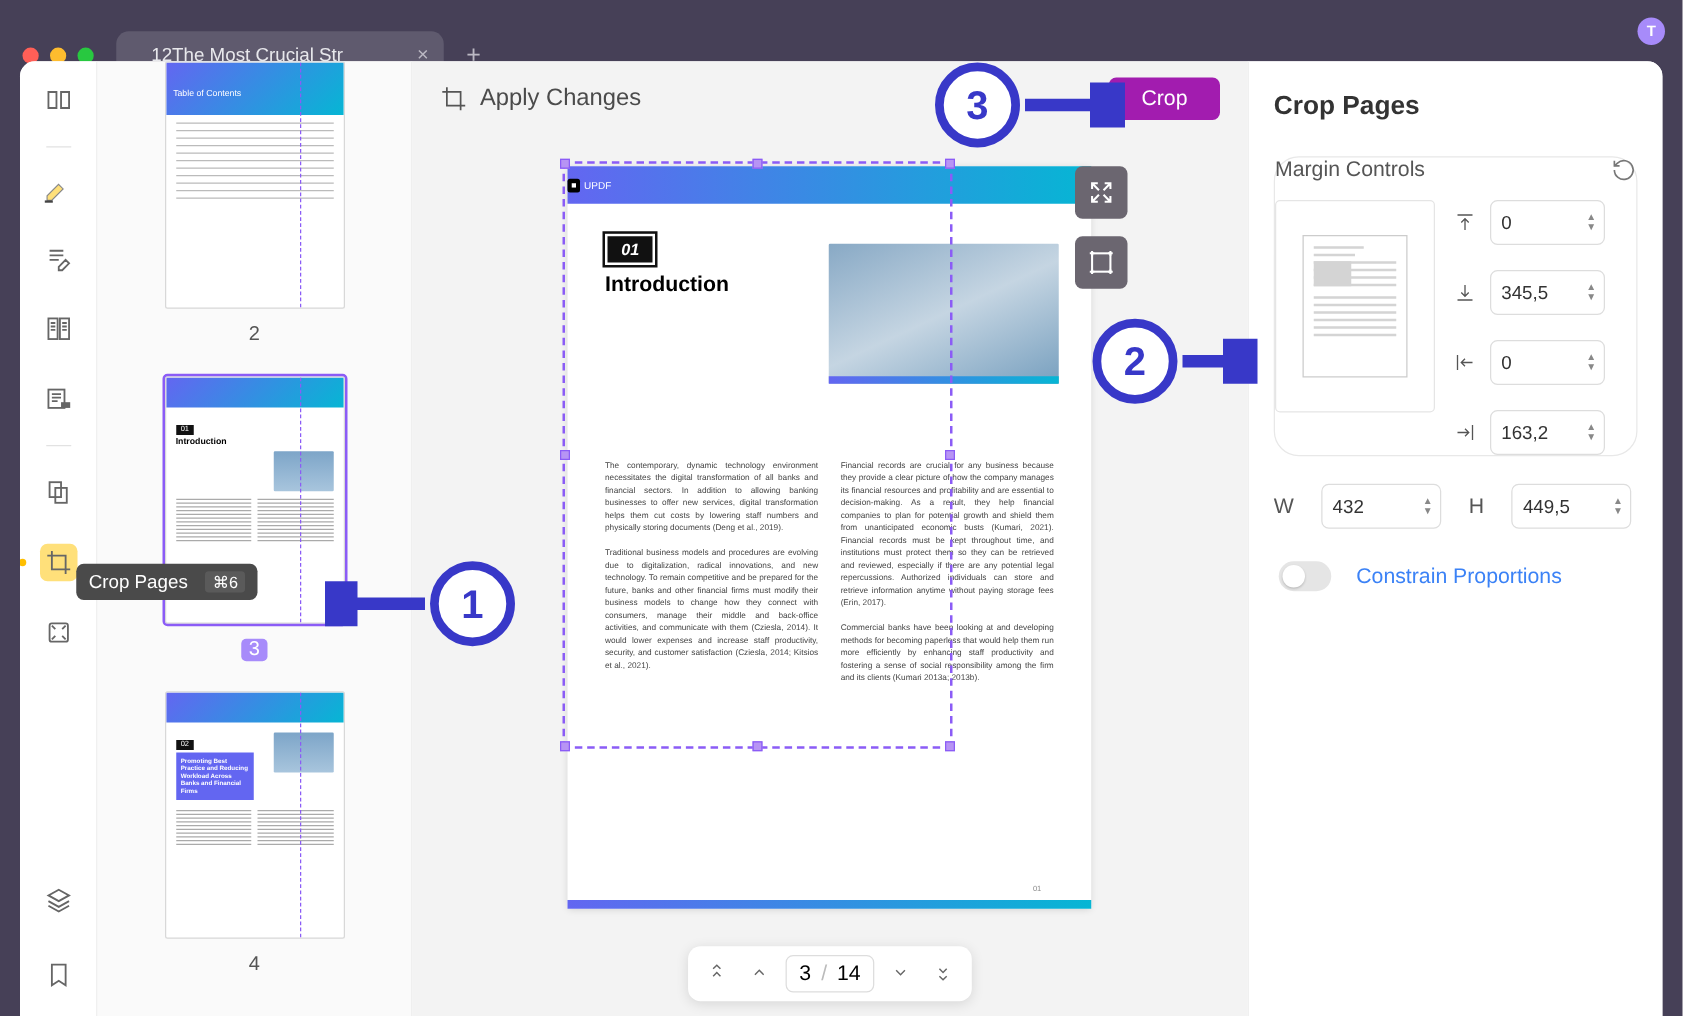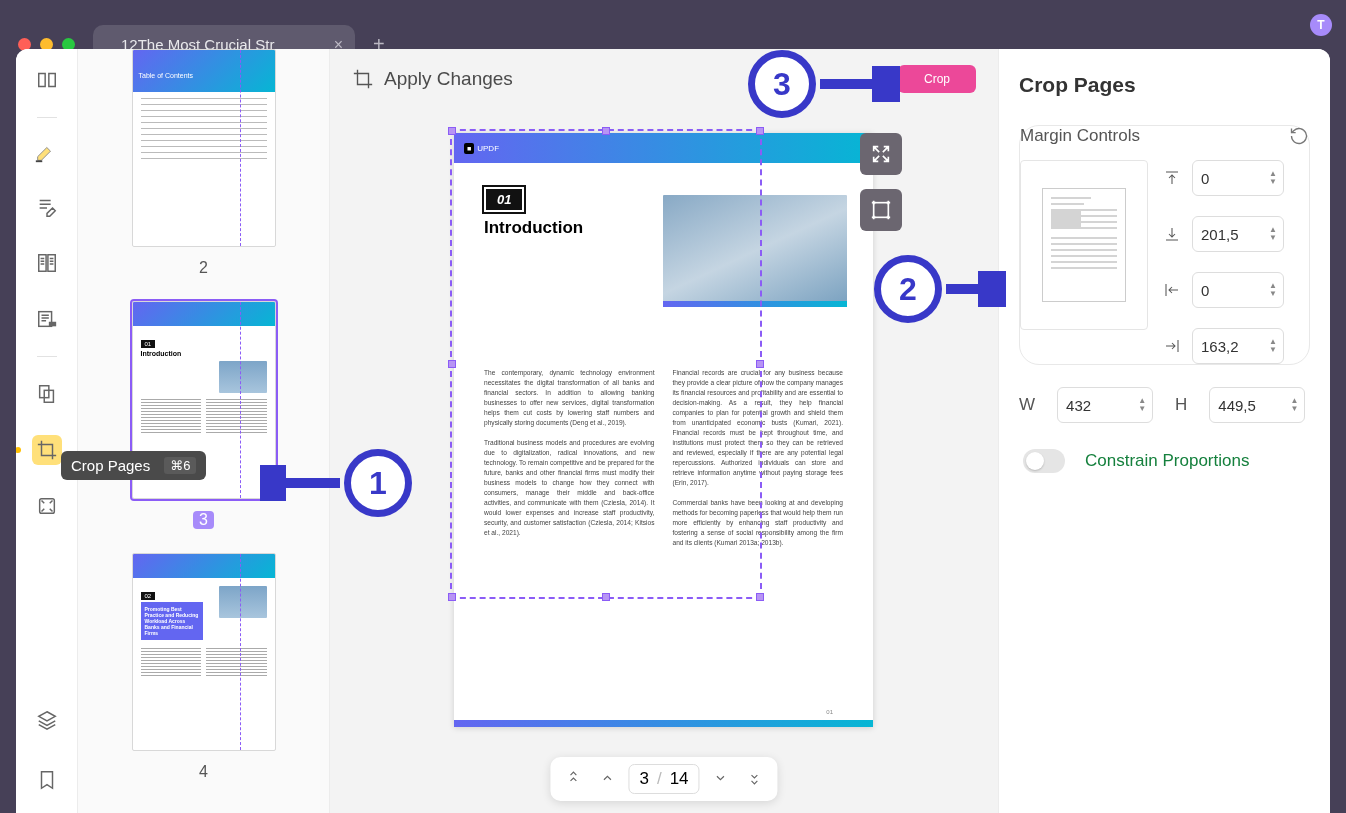--- a/index.html
+++ b/index.html
@@ -54,24 +54,24 @@
 .thumb-crop-line { position: absolute; top: 0; bottom: 0; left: 75%; width: 2px; border-right: 1px dashed #8b5cf6; }
 .thumb-num { margin-top: 12px; font-size: 16px; color: #555; }
 .thumb-num.sel { background: #a78bfa; color: #fff; padding: 0 6px; border-radius: 4px; }
 
 
 .center { flex: 1; background: #f3f3f3; position: relative; display: flex; flex-direction: column; }
 .center-top { height: 60px; display: flex; align-items: center; padding: 0 22px; }
 .apply-ic { width: 22px; height: 22px; margin-right: 10px; }
 .apply-ic svg { width: 22px; height: 22px; stroke: #555; fill: none; stroke-width: 1.5; }
 .apply-txt { font-size: 19px; color: #4b4b4b; font-weight: 500; }
-.crop-btn { margin-left: auto; background: #ec4899; color: #fff; font-size: 12px; padding: 7px 26px; border-radius: 6px; border: none; cursor: pointer; }
+.crop-btn { margin-left: auto; background: #a21caf; color: #fff; font-size: 17px; padding: 7px 26px; border-radius: 6px; border: none; cursor: pointer; }
 .canvas { position: relative; flex: 1; }
 .doc-page { position: absolute; left: 124px; top: 24px; width: 419px; height: 594px; background: #fff; box-shadow: 0 1px 6px rgba(0,0,0,0.15); }
-.doc-head { height: 30px; background: linear-gradient(90deg, #6366f1, #06b6d4); display: flex; align-items: center; padding-left: 10px; }
+.doc-head { height: 30px; background: linear-gradient(90deg, #6366f1, #06b6d4); display: flex; align-items: center; }
 .doc-logo { background: #000; color: #fff; font-size: 7px; padding: 2px 3px; border-radius: 2px; }
 .doc-logo-t { color: #fff; font-size: 8px; margin-left: 3px; }
 .doc-body { padding: 24px 30px 10px 30px; }
 .doc-badge { display: inline-block; background: #111; color: #fff; font-size: 13px; padding: 3px 11px; font-style: italic; font-weight: 700; border: 2px solid #fff; outline: 2px solid #111; }
 .doc-title { font-size: 17px; font-weight: 800; margin-top: 6px; }
 .doc-hero { position: absolute; right: 26px; top: 62px; width: 184px; height: 112px; background: linear-gradient(155deg,#88a9c5 0%,#c5d5e2 50%,#78a0bf 100%); border-radius: 1px; }
 .doc-hero::after { content:""; position:absolute; bottom:0; left:0; right:0; height:6px; background: linear-gradient(90deg,#6366f1,#06b6d4); }
 .doc-cols { display: flex; gap: 18px; margin-top: 130px; }
 .doc-col { flex: 1; font-size: 6.6px; color: #444; line-height: 1.52; text-align: justify; }
 .doc-col p { margin-bottom: 10px; }
@@ -110,21 +110,21 @@
 .mc-row .ic { width: 20px; height: 20px; display:flex;align-items:center;justify-content:center;}
 .mc-row .ic svg{width:18px;height:18px;stroke:#555;fill:none;stroke-width:1.4;}
 .stepper { border: 1px solid #ddd; border-radius: 6px; width: 92px; height: 36px; display: flex; align-items: center; padding: 0 8px; font-size: 15px; color: #333; position: relative; }
 .stepper .arrows { position: absolute; right: 6px; display:flex;flex-direction:column;font-size:8px;color:#888;line-height:1;gap:1px;}
 .cps { display: flex; gap: 22px; align-items: center; }
 .cps .lab { font-size: 17px; color: #555; }
 .cps .stepper{ width: 96px;}
 .constrain { display: flex; align-items: center; gap: 20px; margin-top: 26px; padding-left: 4px; }
 .toggle { width: 42px; height: 24px; background: #e5e5e5; border-radius: 12px; position: relative; cursor: pointer; }
 .toggle::after { content:""; position:absolute; left:3px; top:3px; width:18px;height:18px;background:#fff;border-radius:50%;box-shadow:0 1px 2px rgba(0,0,0,0.2);}
-.constrain span { font-size: 17px; color: #15803d; }
+.constrain span { font-size: 17px; color: #3b82f6; }
 
 
 .tooltip { position: absolute; left: 61px; top: 451px; background: #4a4a4a; color: #fff; border-radius: 6px; padding: 6px 10px; display: flex; align-items: center; gap: 14px; font-size: 15px; z-index: 50; }
 .tooltip .sc { background: #5a5a5a; padding: 1px 6px; border-radius: 3px; font-size: 13px; }
 
 
 .callout { position: absolute; z-index: 60; display: flex; align-items: center; }
 .circ { width: 68px; height: 68px; border: 7px solid #3838c8; border-radius: 50%; background: #fff; display:flex;align-items:center;justify-content:center;font-size:32px;font-weight:800;color:#3838c8; }
 .arrow { position: relative; }
 .arrow svg { display: block; }
@@ -446,21 +446,21 @@
                 <span class="arrows">▲<br>▼</span>
               </div>
             </div>
           <div class="mc-row">
               <span class="ic">
                 <svg viewBox="0 0 24 24">
                   <path d="M4 20h16M12 4v12M8 12l4 4 4-4"></path>
                 </svg>
               </span>
               <div class="stepper">
-                <span>201,5</span>
+                <span>345,5</span>
                 <span class="arrows">▲<br>▼</span>
               </div>
             </div>
           <div class="mc-row">
               <span class="ic">
                 <svg viewBox="0 0 24 24">
                   <path d="M4 4v16M20 12H8M12 8l-4 4 4 4"></path>
                 </svg>
               </span>
               <div class="stepper">

